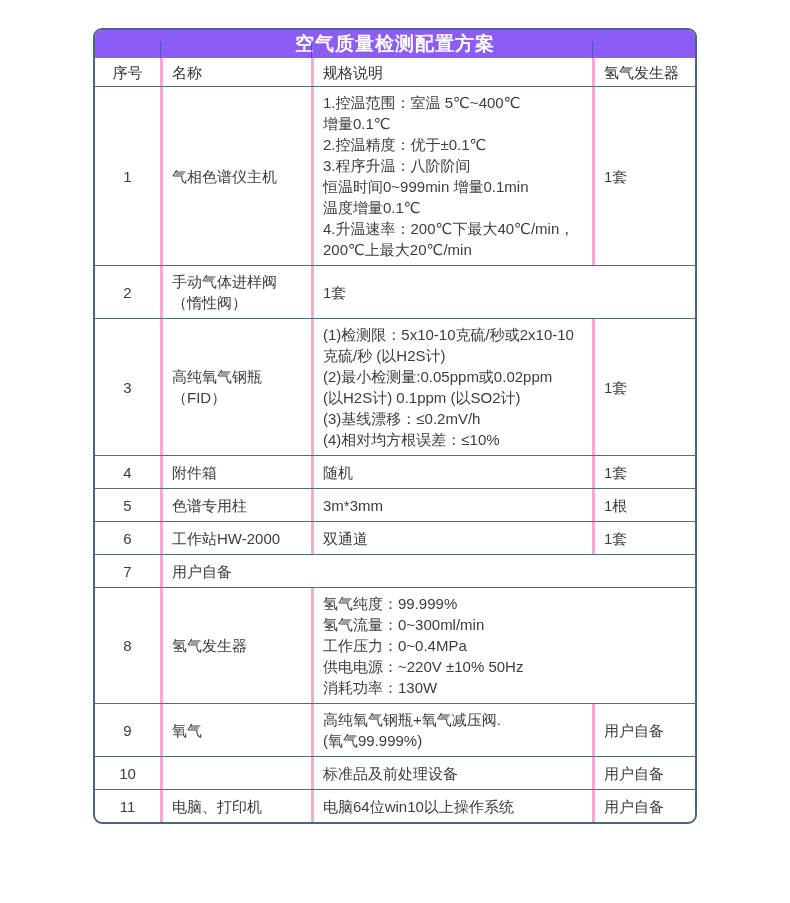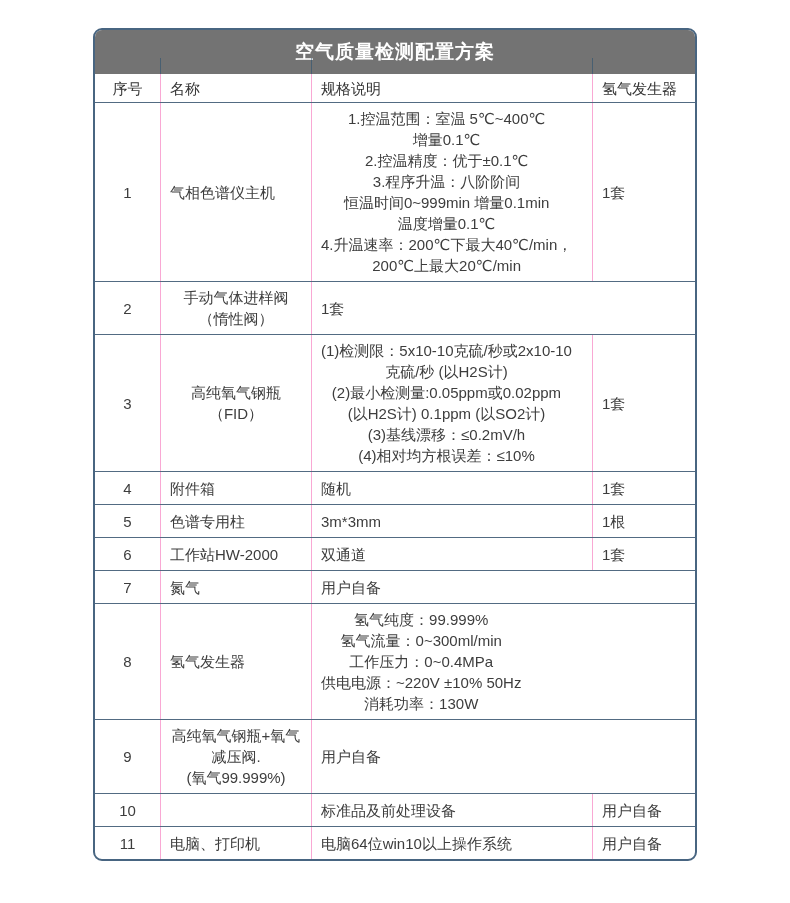--- a/index.html
+++ b/index.html
@@ -21,22 +21,22 @@
     top: 28px;
     width: 604px;
     box-sizing: border-box;
     border: 2px solid #486581;
     border-radius: 9px;
     overflow: hidden;
     background: #ffffff;
   }
   .title-bar {
     position: relative;
-    height: 44px;
-    background: #737373;
+    height: 28px;
+    background: #8b5cf6;
     display: flex;
     align-items: center;
     justify-content: center;
   }
   .title-bar .title-text {
     color: #ffffff;
     font-size: 19px;
     font-weight: bold;
     letter-spacing: 1px;
   }
@@ -60,24 +60,23 @@
   }
   .cell {
     box-sizing: border-box;
     padding: 5px 9px;
     font-size: 15px;
     line-height: 21px;
     color: #3d3d3d;
     display: flex;
     align-items: center;
     min-height: 32px;
-    text-align: center;
   }
   .cell + .cell {
-    border-left: 1px solid #f9a8d4;
+    border-left: 3px solid #f9a8d4;
   }
   .c-no {
     justify-content: center;
     padding-left: 2px;
     padding-right: 2px;
   }
   .c-spec .spec-text,
   .cell span {
     white-space: pre-line;
   }
@@ -213,23 +212,20 @@
           </div>
     <div class="cell c-qty">
             <span>1套</span>
           </div>
   </div>
 
   <div class="grid row">
     <div class="cell c-no">
             <span>7</span>
           </div>
-    <div class="cell c-name">
-            <span>氮气</span>
-          </div>
     <div class="cell c-qty">
             <span>用户自备</span>
           </div>
   </div>
 
   <div class="grid row">
     <div class="cell c-no">
             <span>8</span>
           </div>
     <div class="cell c-name">
@@ -241,20 +237,23 @@
 工作压力：0~0.4MPa
 供电电源：~220V ±10% 50Hz
 消耗功率：130W</span>
           </div>
   </div>
 
   <div class="grid row">
     <div class="cell c-no">
             <span>9</span>
           </div>
+    <div class="cell c-name">
+            <span>氧气</span>
+          </div>
     <div class="cell c-spec">
             <span class="spec-text">高纯氧气钢瓶+氧气减压阀.
 (氧气99.999%)</span>
           </div>
     <div class="cell c-qty">
             <span>用户自备</span>
           </div>
   </div>
 
   <div class="grid row">

